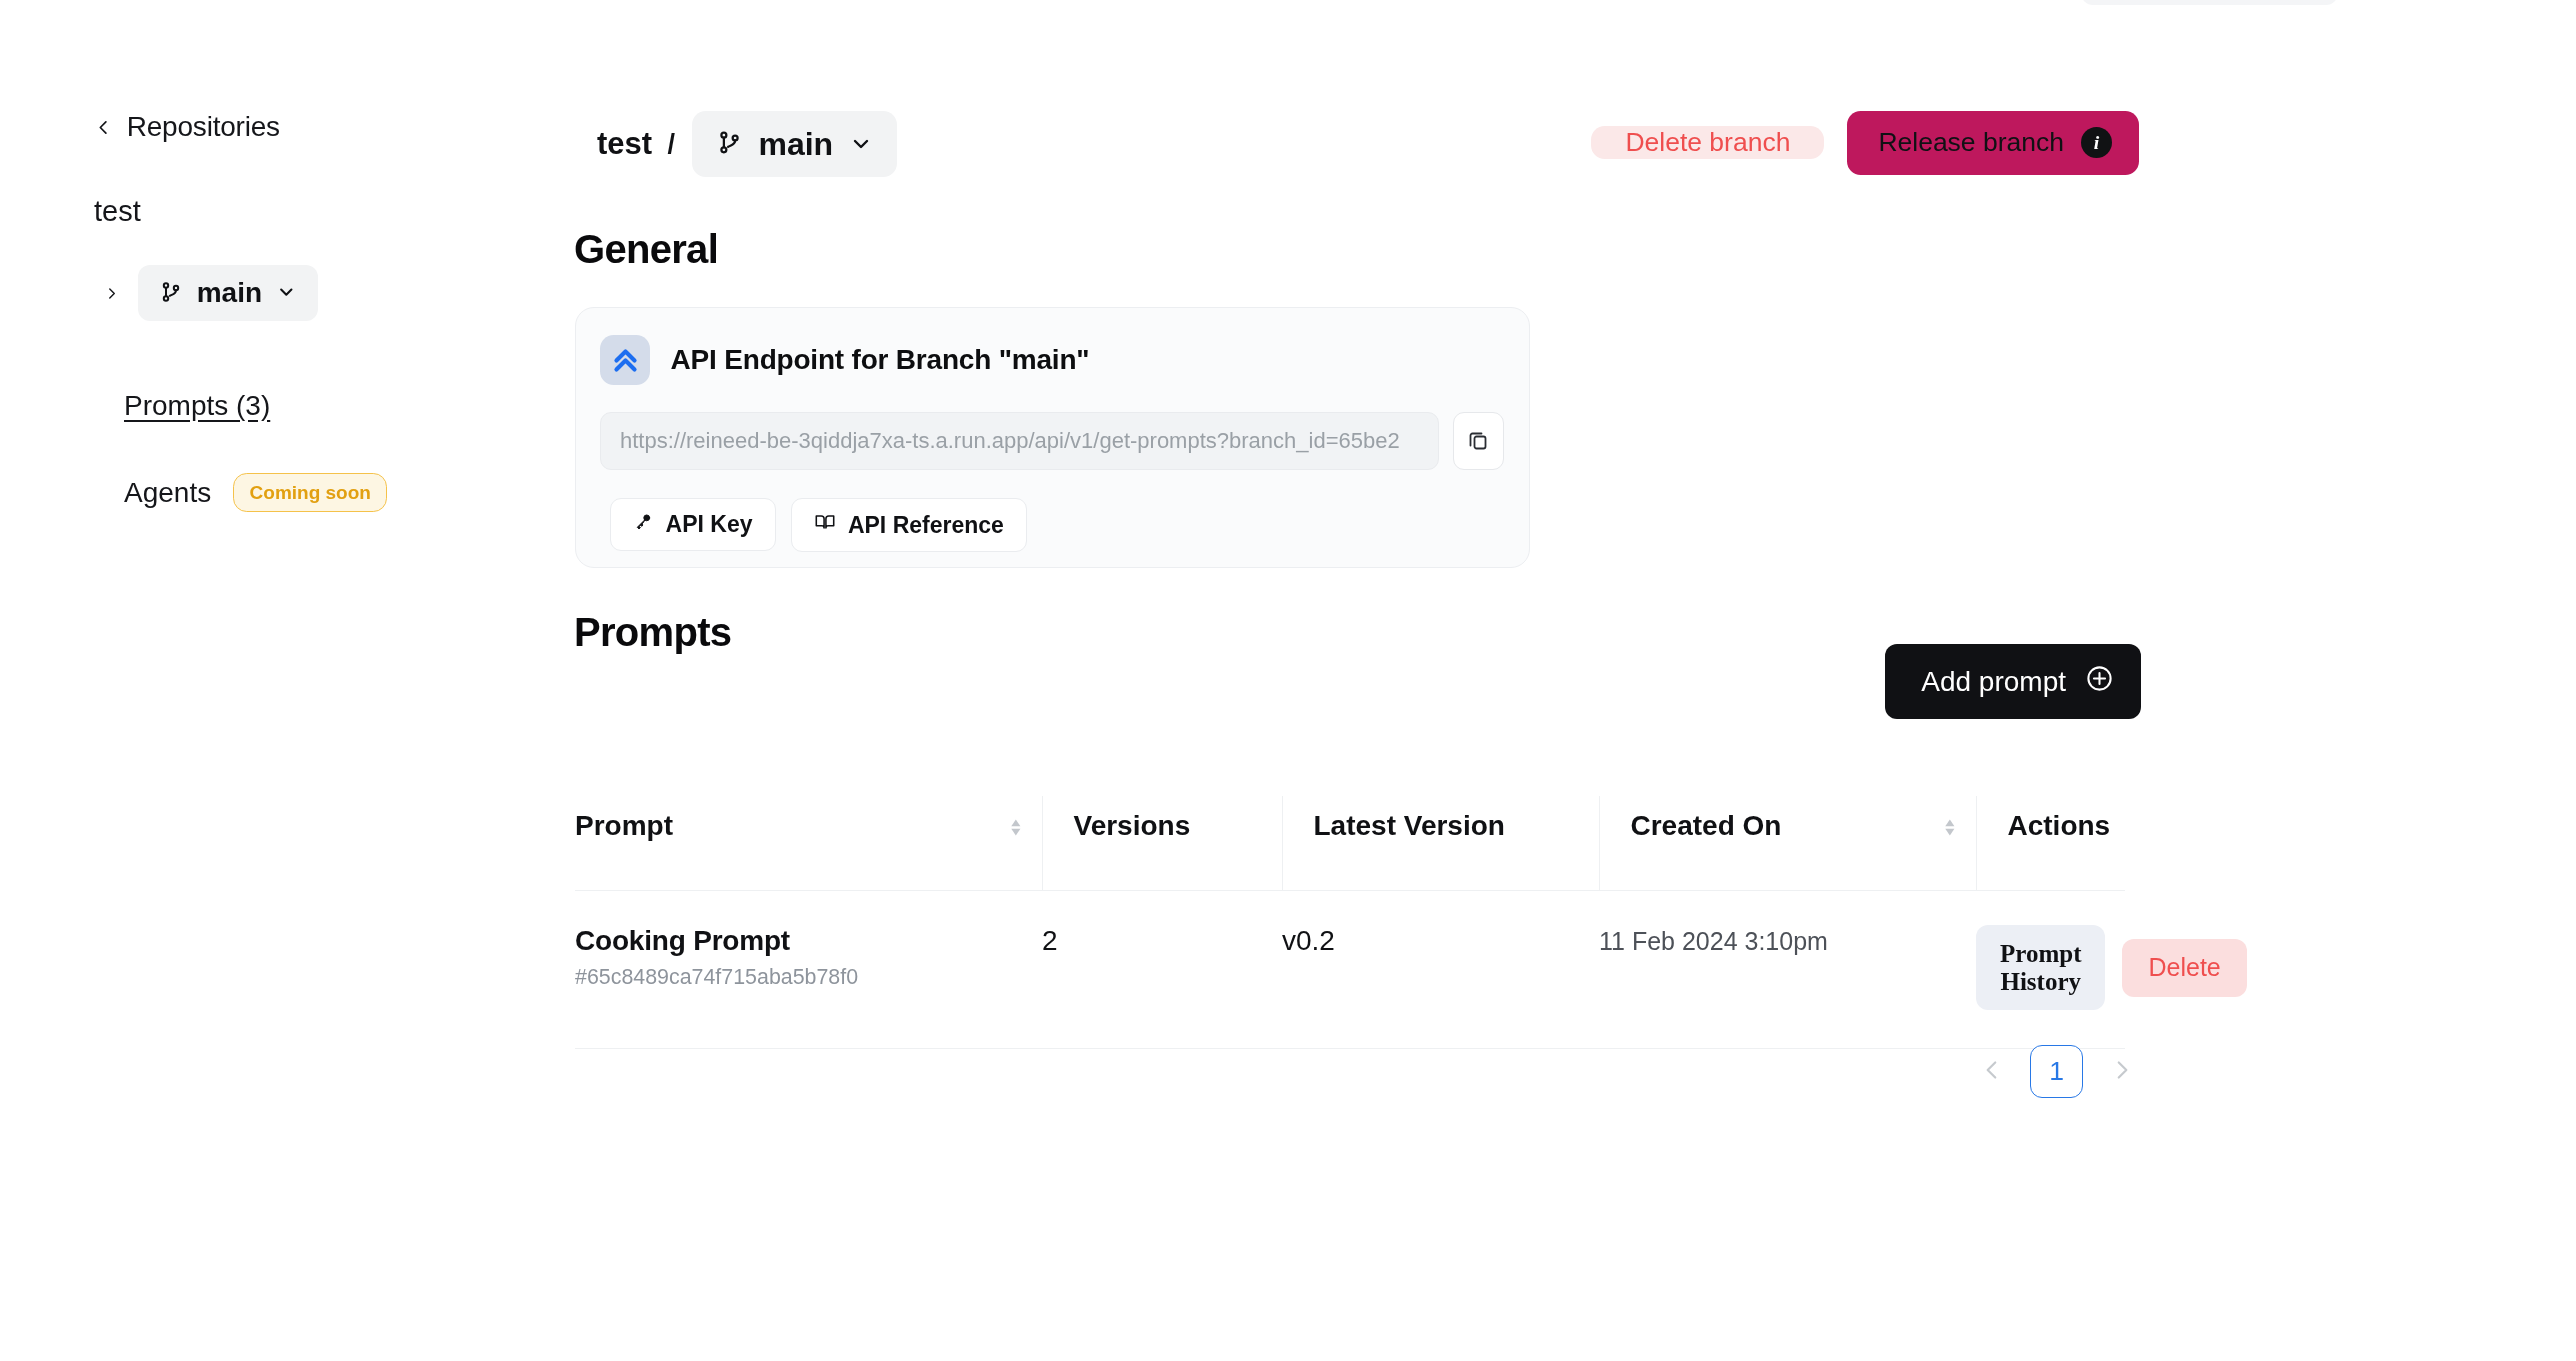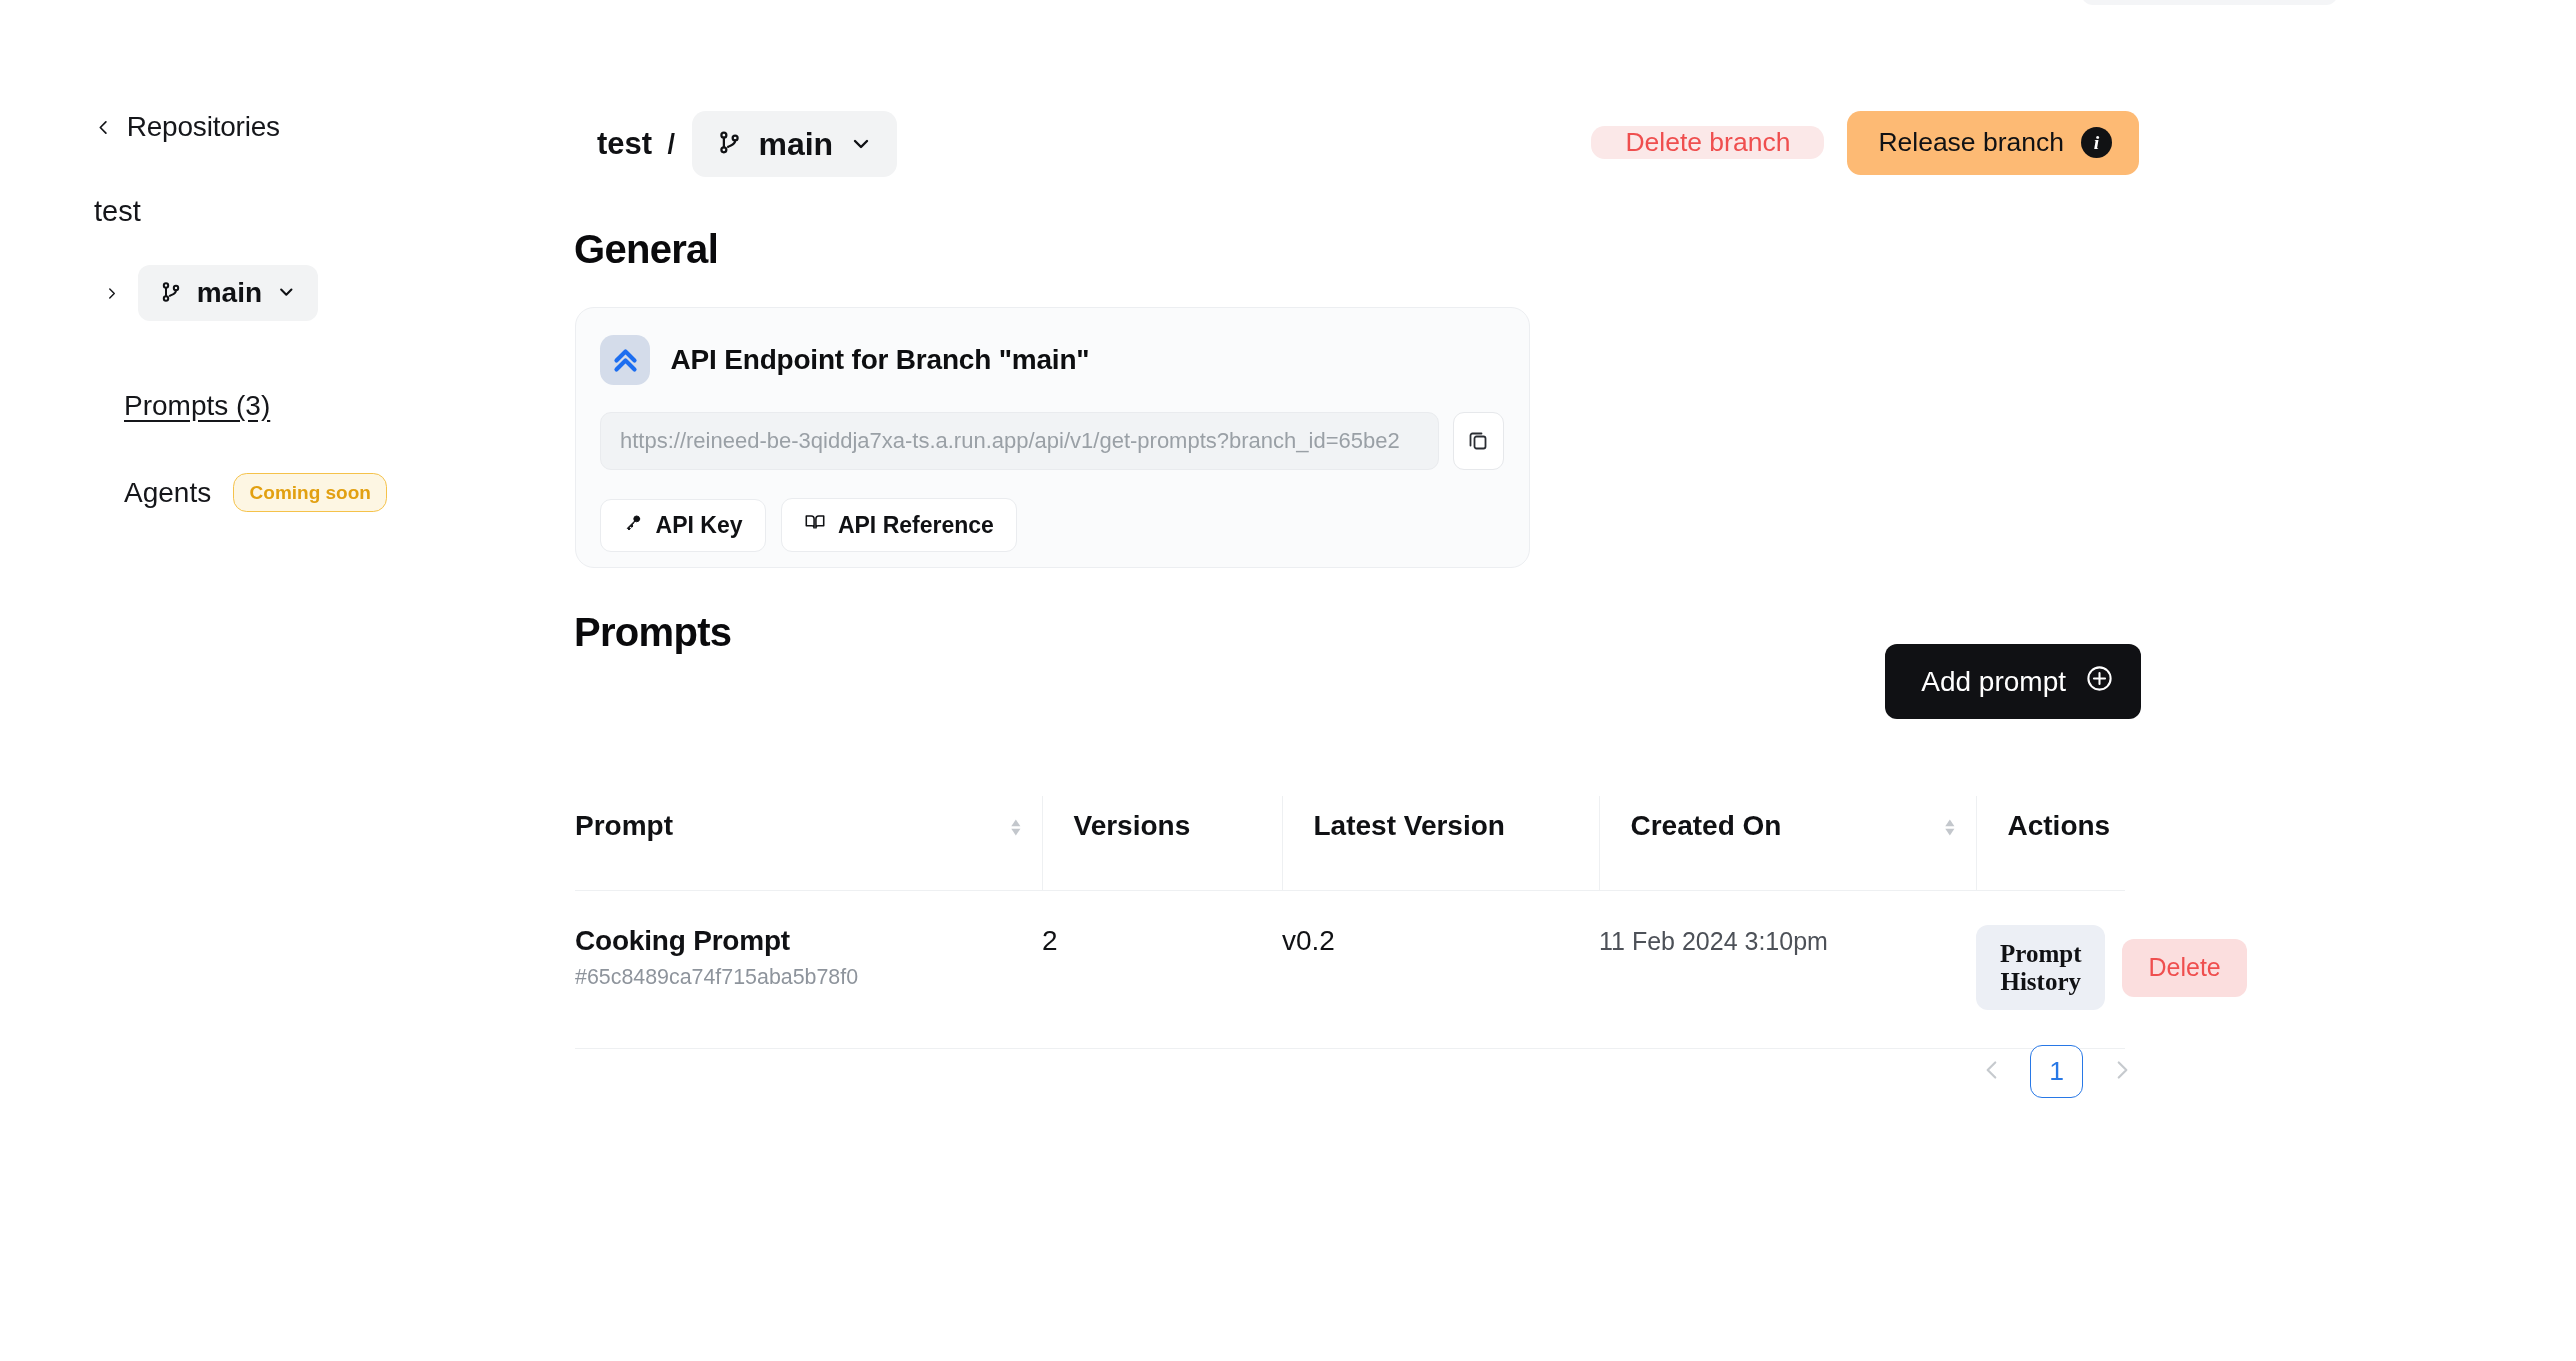--- a/index.html
+++ b/index.html
@@ -84,21 +84,21 @@
     display: flex; align-items: center; gap: 23px;
   }
   .btn-delete-branch {
     background: #fbe8e8; color: #ef4e4e;
     font-size: 26.5px; font-weight: 400;
     border: none; border-radius: 13.7px;
     padding: 1px 34px; cursor: pointer;
     font-family: "Liberation Sans", sans-serif;
   }
   .btn-release-branch {
-    background: #fdba74; color: #101114;
+    background: #be185d; color: #101114;
     font-size: 26.5px; font-weight: 400;
     border: none; border-radius: 13.7px;
     padding: 16.3px 27px 16.3px 31px; cursor: pointer;
     display: flex; align-items: center; gap: 17px;
     font-family: "Liberation Sans", sans-serif;
   }
   .info-dot {
     width: 31px; height: 31px; border-radius: 50%;
     background: #111214; color: #ffffff;
     font-size: 19.7px; font-weight: 700; font-style: italic;
@@ -142,22 +142,22 @@
   }
   .api-url-input::placeholder { color: #9aa0a6; }
   .copy-btn {
     width: 51px; height: 58px;
     background: #ffffff; border: 0.9px solid #e6e8eb; border-radius: 11px;
     display: flex; align-items: center; justify-content: center;
     cursor: pointer; padding: 0;
   }
 
   .api-card-buttons {
-    position: absolute; left: 24px; top: 190px;
-    display: flex; align-items: center; gap: 15.4px;
+    position: absolute; left: 34px; top: 190px;
+    display: flex; align-items: flex-start; gap: 15.4px;
   }
   .mini-btn {
     background: #ffffff; border: 0.9px solid #eaecef; border-radius: 11px;
     padding: 12px 22px; display: flex; align-items: center; gap: 12px;
     font-size: 23px; font-weight: 700; color: #101114; cursor: pointer;
     font-family: "Liberation Sans", sans-serif;
   }
 
   .section-title-prompts {
     position: absolute; left: 574px; top: 610px;

